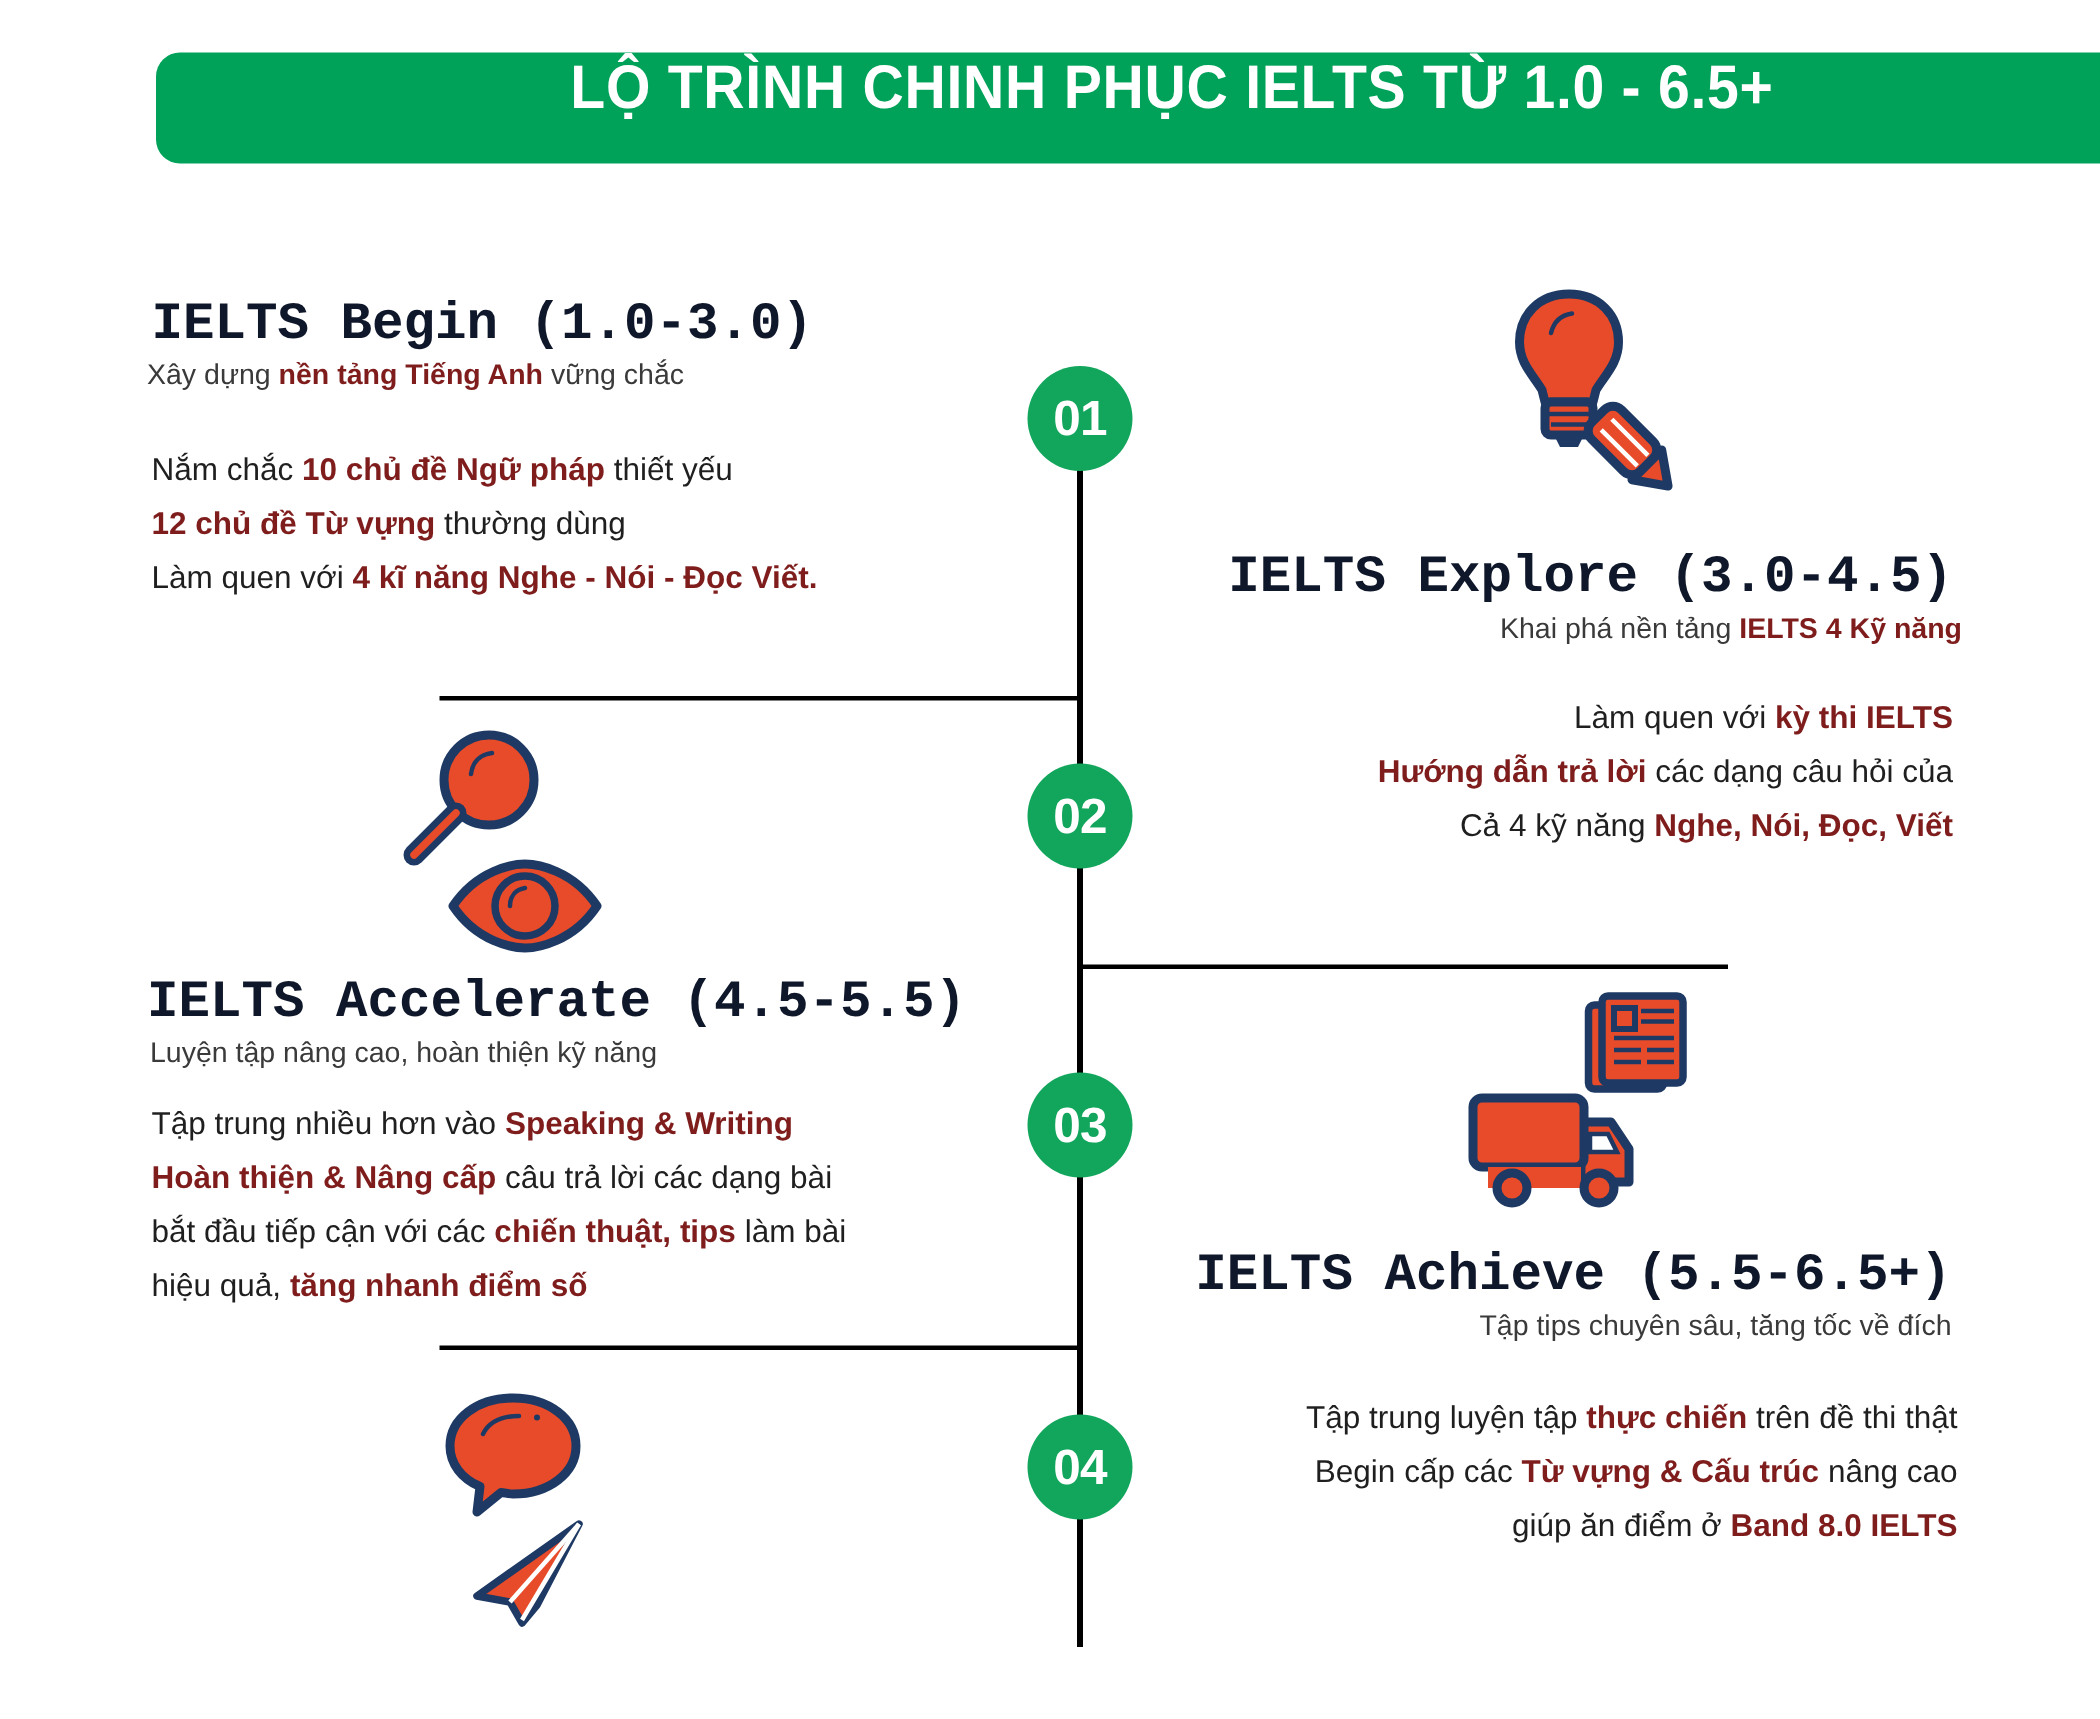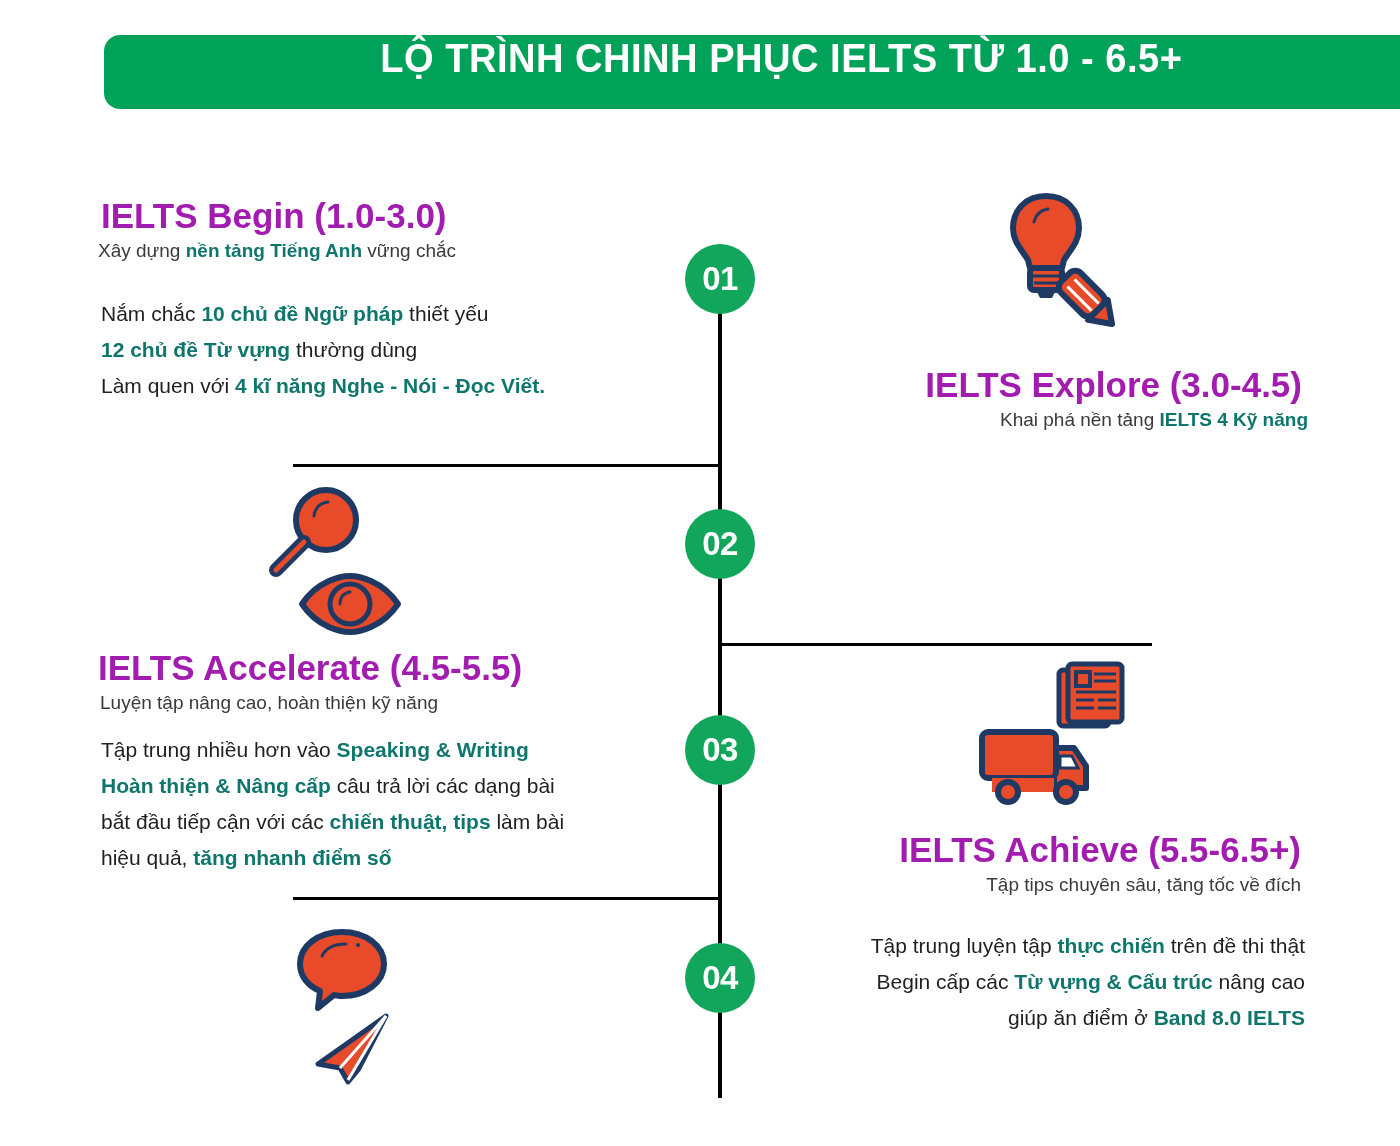--- a/index.html
+++ b/index.html
@@ -8,25 +8,25 @@
   .banner { position:absolute; left:104px; top:35px; width:1355px; height:74px;
             background:#00A25A; border-radius:16px; display:flex; justify-content:center; }
   .banner h1 { margin:0; color:#fff; font-size:41px; font-weight:bold; letter-spacing:0.5px;
                font-family:"Liberation Sans", sans-serif; transform:scaleX(0.93); }
   .vline { position:absolute; left:718px; top:280px; width:4px; height:818px; background:#000; }
   .hline { position:absolute; height:3px; background:#000; }
   .circle { position:absolute; width:70px; height:70px; border-radius:50%; background:#12A55C;
             color:#fff; font-weight:bold; font-size:33px; display:flex; align-items:center; justify-content:center;
             font-family:"Liberation Sans", sans-serif; letter-spacing:-0.5px; }
   .stage { position:absolute; }
-  .stage .title { color:#a21caf; font-weight:bold; font-size:35px; line-height:40px; white-space:nowrap; }
+  .stage .title { color:#0f172a; font-weight:bold; font-size:35px; line-height:40px; white-space:nowrap;font-family:Liberation Mono, monospace; }
   .stage .subtitle { font-size:19px; color:#3a3a3a; line-height:26px; margin-top:2px; white-space:nowrap; }
   .stage .points { margin-top:22px; }
   .stage .points div { font-size:21px; line-height:36px; color:#1f1f1f; white-space:nowrap; }
-  .stage b { font-weight:bold; color:#0f766e; }
+  .stage b { font-weight:bold; color:#7f1d1d; }
   .right { text-align:right; }
   .icon { position:absolute; }
 </style>
 </head>
 <body>
 
 <div class="banner">
   <h1>LỘ TRÌNH CHINH PHỤC IELTS TỪ 1.0 - 6.5+</h1>
 </div>
 
@@ -49,20 +49,25 @@
     <div><span>Nắm chắc </span><b>10 chủ đề Ngữ pháp</b><span> thiết yếu</span></div>
     <div><span></span><b>12 chủ đề Từ vựng</b><span> thường dùng</span></div>
     <div><span>Làm quen với </span><b>4 kĩ năng Nghe - Nói - Đọc Viết.</b><span></span></div>
   </div>
 </div>
 
 <div class="stage right" style="right:98px; top:365px;">
   <div class="title">IELTS Explore (3.0-4.5)</div>
   <div class="subtitle" style="margin-right:-6px;">
     <span>Khai phá nền tảng </span><b>IELTS 4 Kỹ năng</b><span></span>
+  </div>
+  <div class="points" style="margin-top:28px;">
+    <div><span>Làm quen với </span><b>kỳ thi IELTS</b><span></span></div>
+    <div><span></span><b>Hướng dẫn trả lời</b><span> các dạng câu hỏi của</span></div>
+    <div><span>Cả 4 kỹ năng </span><b>Nghe, Nói, Đọc, Viết</b><span></span></div>
   </div>
 </div>
 
 <div class="stage" style="left:98px; top:648px;">
   <div class="title">IELTS Accelerate (4.5-5.5)</div>
   <div class="subtitle" style="margin-left:2px;">
     <span>Luyện tập nâng cao, hoàn thiện kỹ năng</span><b></b><span></span>
   </div>
   <div class="points" style="margin-left:3px; margin-top:16px;">
     <div><span>Tập trung nhiều hơn vào </span><b>Speaking &amp; Writing</b><span></span></div>

